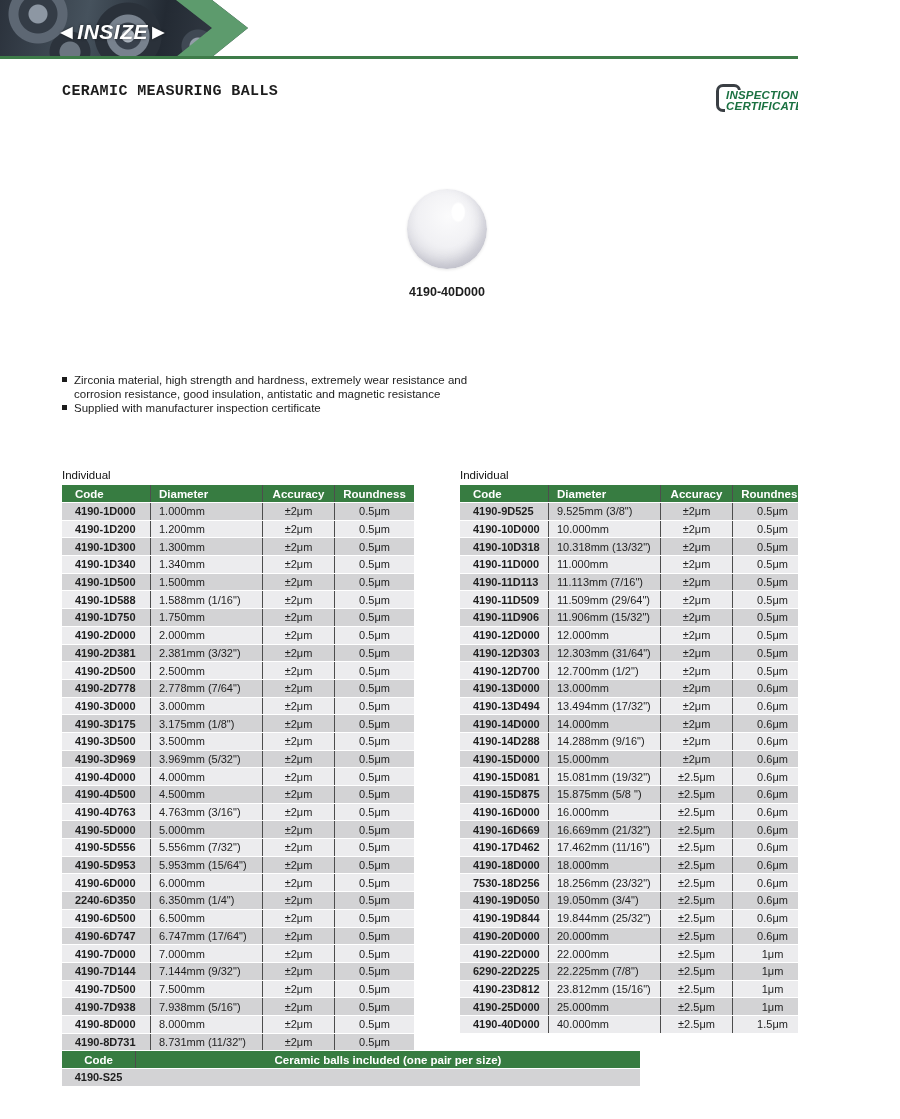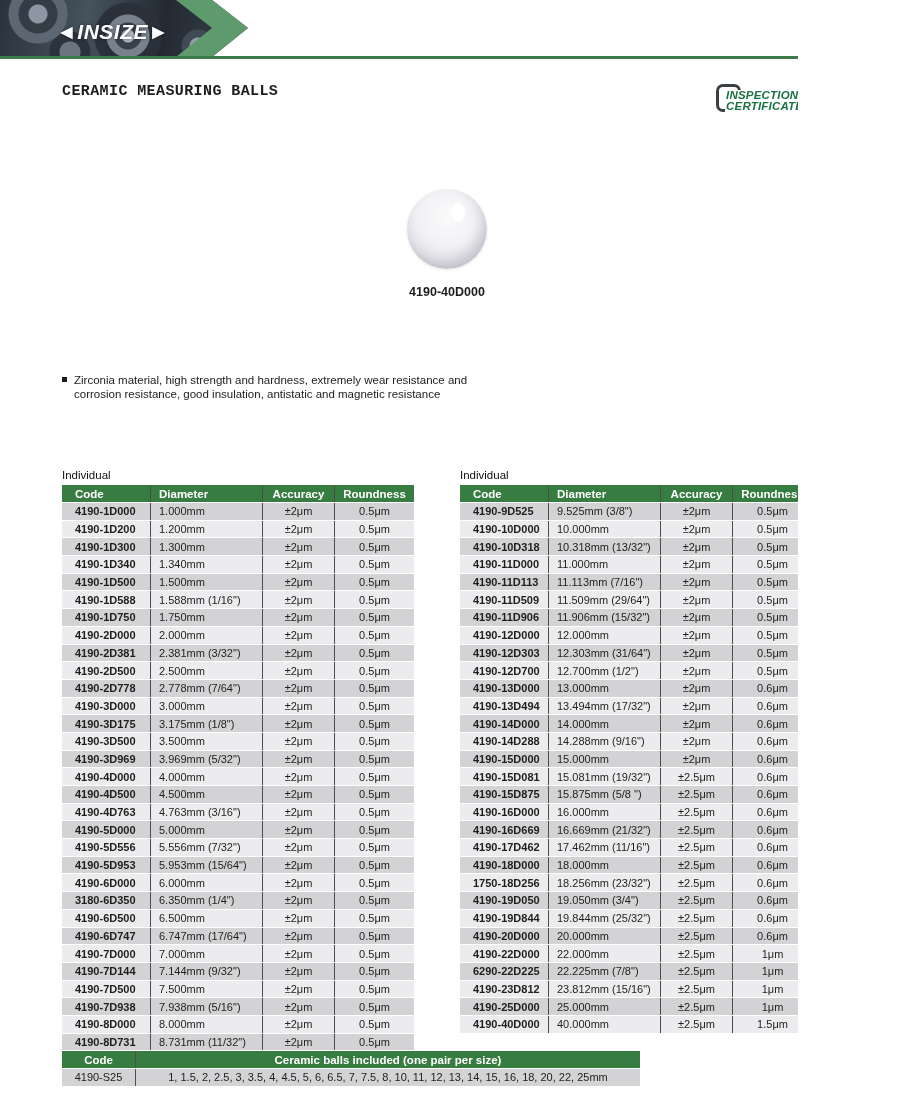--- a/index.html
+++ b/index.html
@@ -57,21 +57,21 @@
   .tbody .trow:nth-child(odd){background:#d3d3d5;}
   .tbody .trow:nth-child(even){background:#ececee;}
   .td{font-size:11px;overflow:visible;white-space:nowrap;color:#1e1e1e;}
   .th+ .th,.td + .td{border-left:1px solid #4d4d4d;height:100%;display:flex;align-items:center;}
   .th,.td{display:flex;align-items:center;}
   .ind .c0{padding-left:13px;}
   .ind .td.c0{font-weight:bold;}
   .ind .c1{padding-left:8px;}
   .ind .c2,.ind .c3{justify-content:center;text-align:center;}
   .set .c0{justify-content:center;text-align:center;}
-  .set .td.c0{font-weight:normal;}
+  .set .td.c0{font-weight:bold;}
   .set .c1{justify-content:center;text-align:center;}
   #tbl-left{left:62px;top:469px;width:352px;}
   #tbl-right{left:460px;top:469px;width:352px;}
   #tbl-set{left:62px;top:1051px;width:578px;}
 </style>
 </head>
 <body>
 
 <div class="page">
 
@@ -90,20 +90,21 @@
       <span>INSPECTION</span>
       <span>CERTIFICATE</span>
     </div>
   </div>
 
   <div class="ball"></div>
   <div class="ball-label">4190-40D000</div>
 
   <ul class="features">
     <li>Zirconia material, high strength and hardness, extremely wear resistance and corrosion resistance, good insulation, antistatic and magnetic resistance</li>
+    <li>Supplied with manufacturer inspection certificate</li>
   </ul>
 
   <div class="tbl-wrap" id="tbl-left">
     <p class="tbl-title">Individual</p>
     <div class="ind">
         <div class="thead">
           <div class="th c0">Code</div>
           <div class="th c1">Diameter</div>
           <div class="th c2">Accuracy</div>
           <div class="th c3">Roundness</div>
@@ -235,21 +236,21 @@
             <div class="td c2">±2μm</div>
             <div class="td c3">0.5μm</div>
           </div>
           <div class="trow">
             <div class="td c0">4190-6D000</div>
             <div class="td c1">6.000mm</div>
             <div class="td c2">±2μm</div>
             <div class="td c3">0.5μm</div>
           </div>
           <div class="trow">
-            <div class="td c0">3180-6D350</div>
+            <div class="td c0">2240-6D350</div>
             <div class="td c1">6.350mm (1/4")</div>
             <div class="td c2">±2μm</div>
             <div class="td c3">0.5μm</div>
           </div>
           <div class="trow">
             <div class="td c0">4190-6D500</div>
             <div class="td c1">6.500mm</div>
             <div class="td c2">±2μm</div>
             <div class="td c3">0.5μm</div>
           </div>
@@ -429,21 +430,21 @@
             <div class="td c2">±2.5μm</div>
             <div class="td c3">0.6μm</div>
           </div>
           <div class="trow">
             <div class="td c0">4190-18D000</div>
             <div class="td c1">18.000mm</div>
             <div class="td c2">±2.5μm</div>
             <div class="td c3">0.6μm</div>
           </div>
           <div class="trow">
-            <div class="td c0">1750-18D256</div>
+            <div class="td c0">7530-18D256</div>
             <div class="td c1">18.256mm (23/32")</div>
             <div class="td c2">±2.5μm</div>
             <div class="td c3">0.6μm</div>
           </div>
           <div class="trow">
             <div class="td c0">4190-19D050</div>
             <div class="td c1">19.050mm (3/4")</div>
             <div class="td c2">±2.5μm</div>
             <div class="td c3">0.6μm</div>
           </div>
@@ -495,19 +496,18 @@
 
   <div class="tbl-wrap" id="tbl-set">
     <div class="set">
         <div class="thead">
           <div class="th c0">Code</div>
           <div class="th c1">Ceramic balls included (one pair per size)</div>
         </div>
         <div class="tbody">
           <div class="trow">
             <div class="td c0">4190-S25</div>
-            <div class="td c1">1, 1.5, 2, 2.5, 3, 3.5, 4, 4.5, 5, 6, 6.5, 7, 7.5, 8, 10, 11, 12, 13, 14, 15, 16, 18, 20, 22, 25mm</div>
           </div>
         </div>
       </div>
   </div>
 
 </div>
 
 </body></html>

